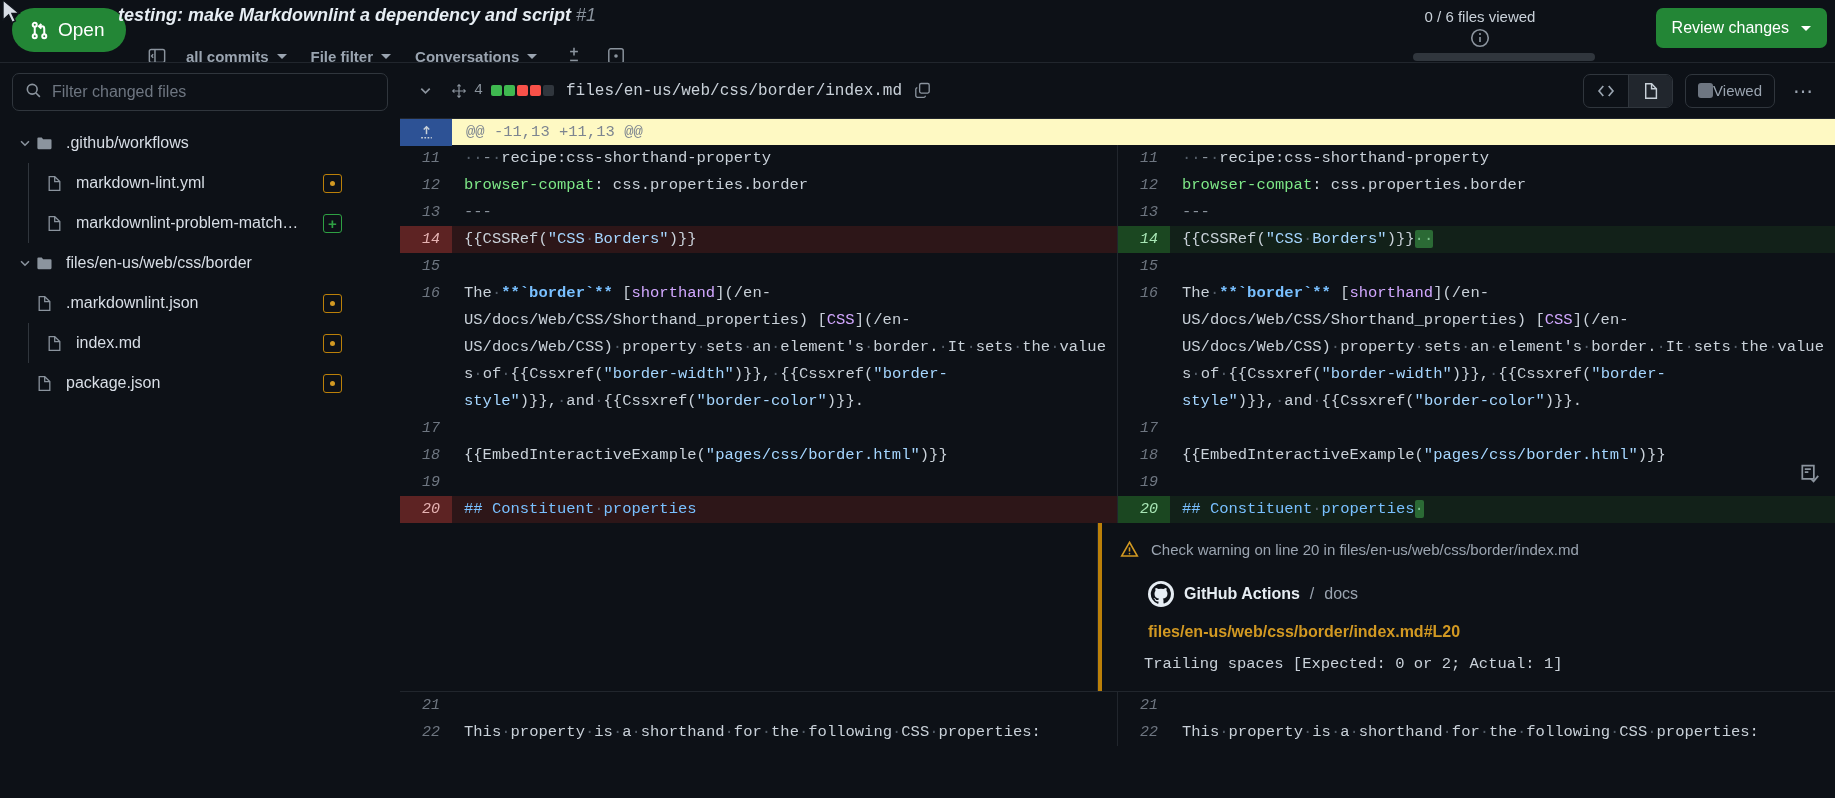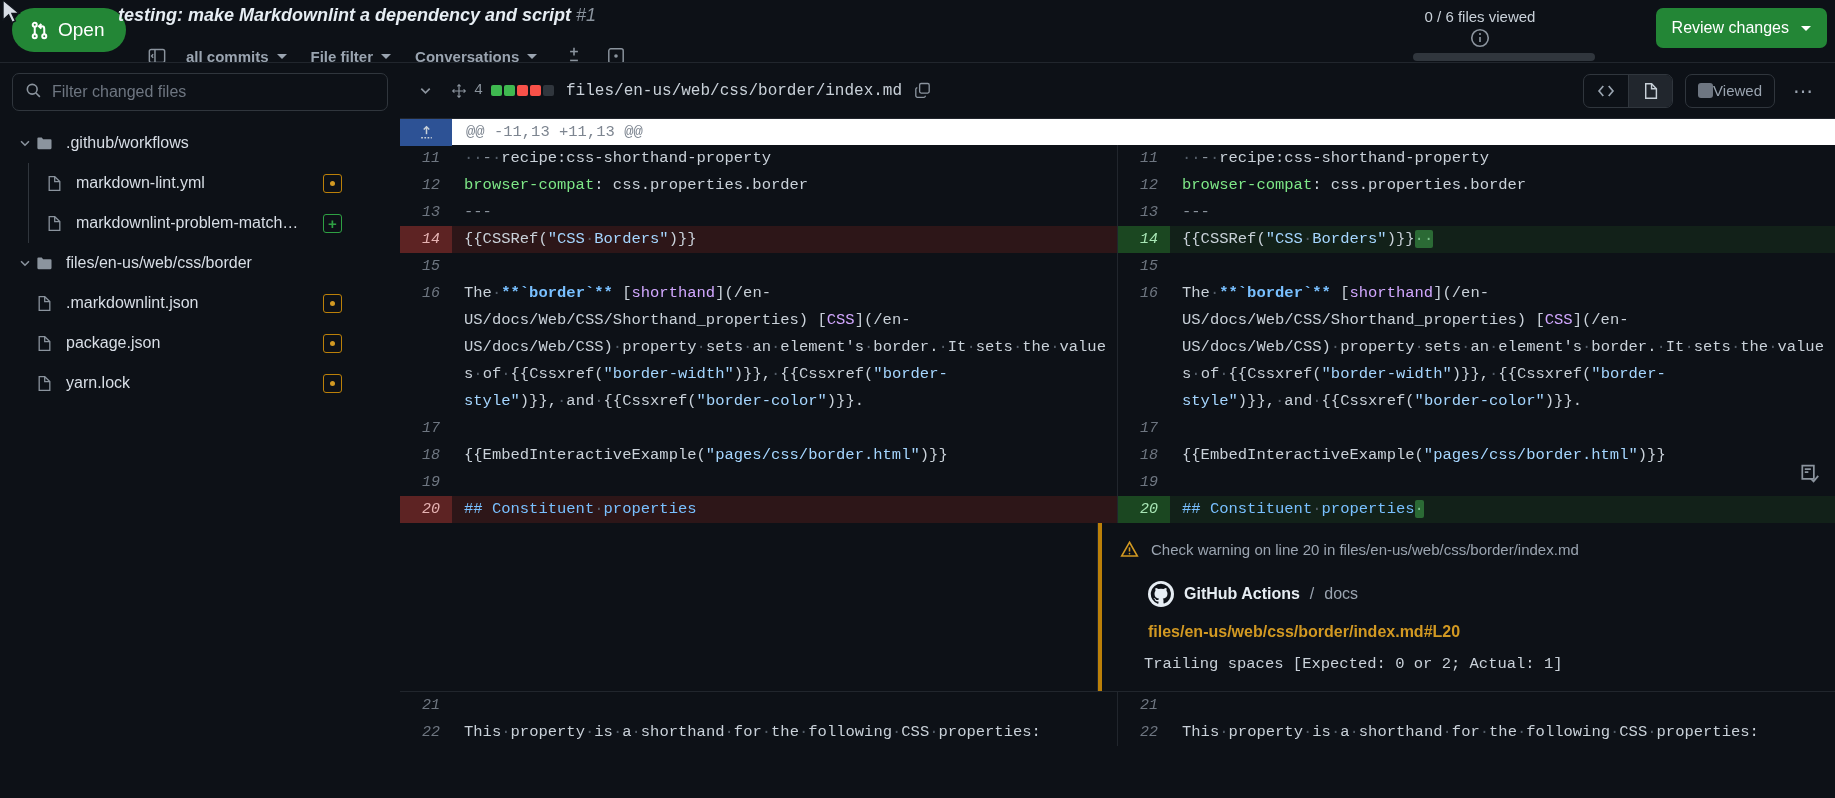--- a/index.html
+++ b/index.html
@@ -142,21 +142,21 @@
     display:flex; align-items:center; gap:0; height:34px; padding:0 12px;
     border:1px solid #30363d; border-radius:7px; color:#9aa4b0; font-size:15px;
   }
   .chkbox { width:15px; height:15px; border-radius:3px; background:#6e7681; }
   .kebab { color:#9aa4b0; font-size:20px; letter-spacing:2px; padding: 0 6px; }
 
   
   .diff-body { font-family: "Liberation Mono", monospace; font-size: 15.5px; }
   .hunk {
     display: flex; height: 27px; align-items: center;
-    background: #ffffff; border-top: 1px solid #21262d;
+    background: #fef9c3; border-top: 1px solid #21262d;
   }
   .hunk .expand {
     width: 52px; height: 27px; background: #2d5295; color: #c9d1d9;
     display:flex; align-items:center; justify-content:center; flex:none;
   }
   .hunk .htext { color: #7d8590; padding-left: 14px; }
 
   .row { display: flex; min-height: 27px; }
   .cell { display: flex; flex: 1 1 0; min-width: 0; }
   .ln {
@@ -367,48 +367,48 @@
               <path d="M3 1.6h5.2L13 6.2v8.2H3z"></path>
               <path d="M8.2 1.6v4.6H13"></path>
             </svg>
         </span>
         <span class="label">.markdownlint.json</span>
         <span class="status-badge">
             <span class="dot"></span>
           </span>
       </div>
 
+      <div class="tree-row indent">
+        <span class="guide"></span>
+        <span class="ico">
+          <svg width="17" height="17" viewBox="0 0 16 16" fill="none" stroke="#8b949e" stroke-width="1.2">
+              <path d="M3 1.6h5.2L13 6.2v8.2H3z"></path>
+              <path d="M8.2 1.6v4.6H13"></path>
+            </svg>
+        </span>
+        <span class="label">index.md</span>
+        <span class="status-badge">
+            <span class="dot"></span>
+          </span>
+      </div>
 
       <div class="tree-row">
         <span class="spacer"></span>
         <span class="ico">
           <svg width="17" height="17" viewBox="0 0 16 16" fill="none" stroke="#8b949e" stroke-width="1.2">
               <path d="M3 1.6h5.2L13 6.2v8.2H3z"></path>
               <path d="M8.2 1.6v4.6H13"></path>
             </svg>
         </span>
         <span class="label">package.json</span>
         <span class="status-badge">
             <span class="dot"></span>
           </span>
       </div>
 
-      <div class="tree-row">
-        <span class="spacer"></span>
-        <span class="ico">
-          <svg width="17" height="17" viewBox="0 0 16 16" fill="none" stroke="#8b949e" stroke-width="1.2">
-              <path d="M3 1.6h5.2L13 6.2v8.2H3z"></path>
-              <path d="M8.2 1.6v4.6H13"></path>
-            </svg>
-        </span>
-        <span class="label">yarn.lock</span>
-        <span class="status-badge">
-            <span class="dot"></span>
-          </span>
-      </div>
 
     </div>
   </div>
 
   <div class="diff-pane">
 
     <div class="file-header">
       <span class="fh-chev">
         <svg width="15" height="15" viewBox="0 0 16 16" fill="none" stroke="currentColor" stroke-width="1.8">
             <path d="M3.5 6 8 10.5 12.5 6"></path>

